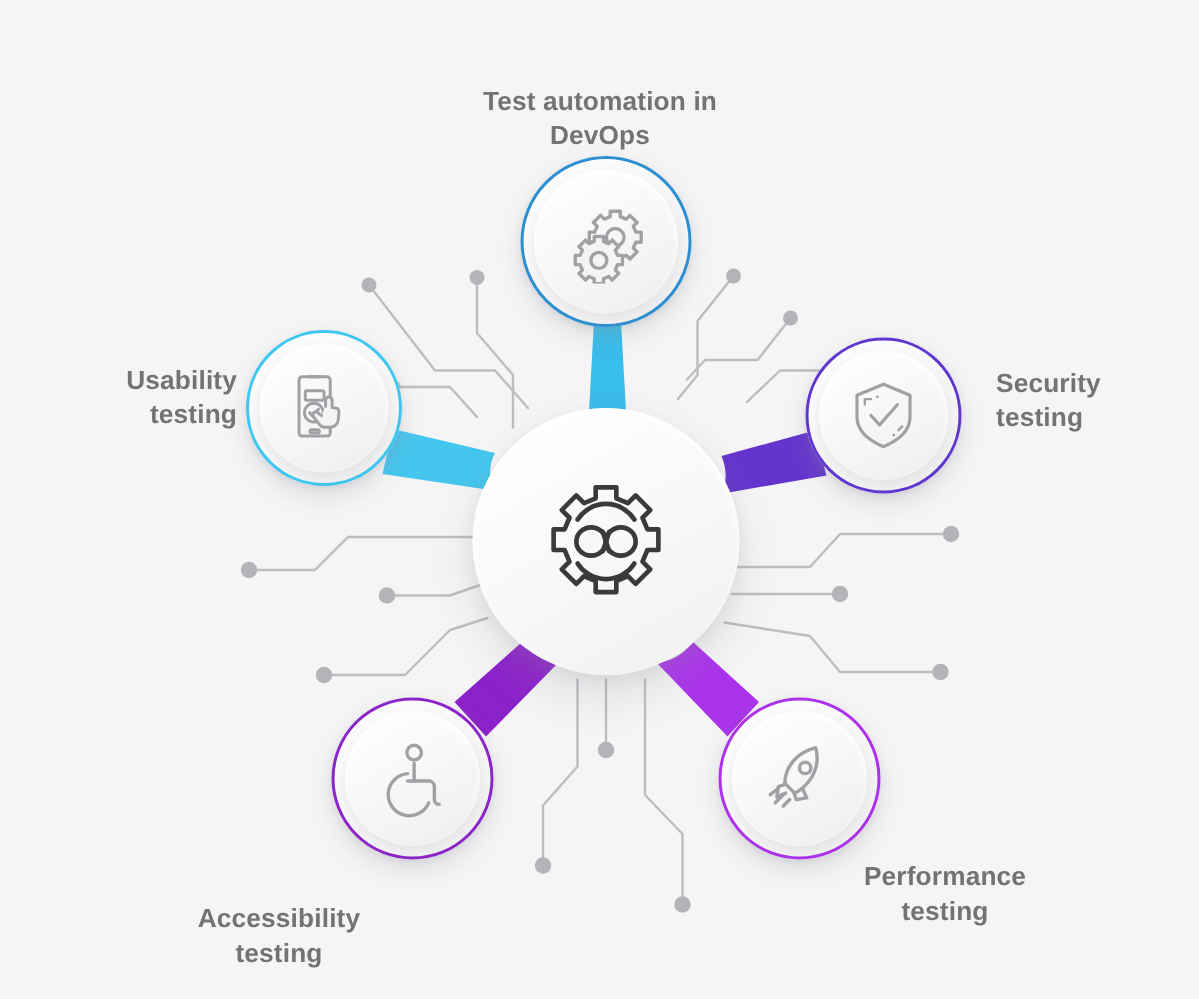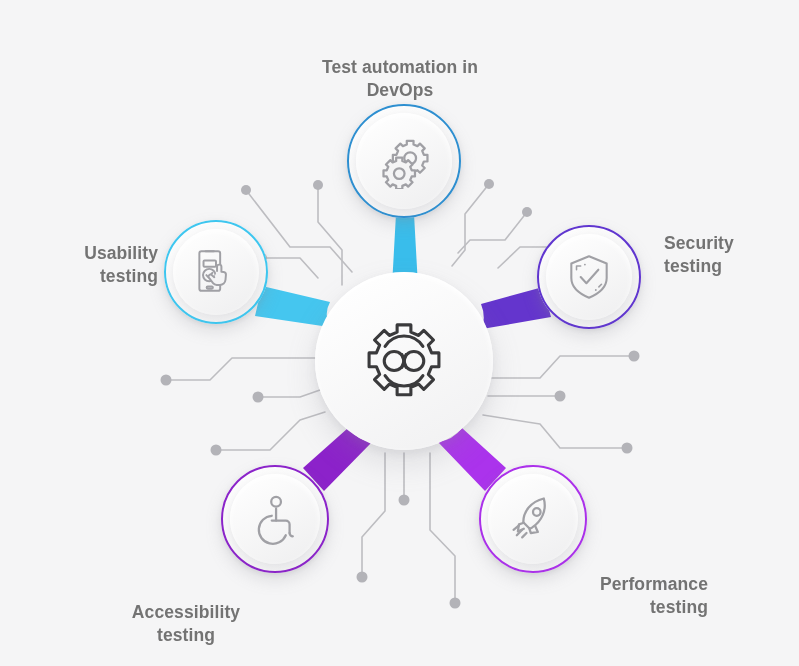--- a/index.html
+++ b/index.html
@@ -235,22 +235,22 @@
       </svg>
     </div>
   </div>
 
   <div class="label center-al" style="left:320px; top:56px; width:160px;">Test automation in
 DevOps</div>
 
   <div class="label right-al" style="left:26px; top:242px; width:132px;">Usability
 testing</div>
 
-  <div class="label left-al" style="left:664px; top:232px; width:130px;">Security
+  <div class="label left-al" style="left:664px; top:244px; width:130px;">Security
 testing</div>
 
   <div class="label center-al" style="left:108px; top:601px; width:156px;">Accessibility
 testing</div>
 
-  <div class="label center-al" style="left:552px; top:573px; width:156px;text-align:right;">Performance
+  <div class="label center-al" style="left:552px; top:573px; width:156px;">Performance
 testing</div>
 
 </div>
 
 </body></html>

